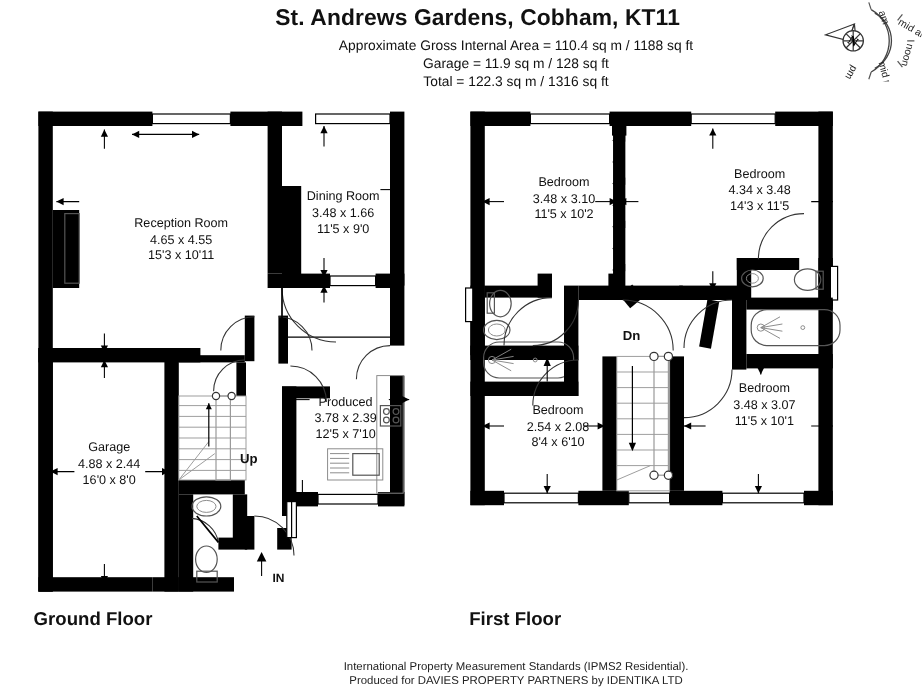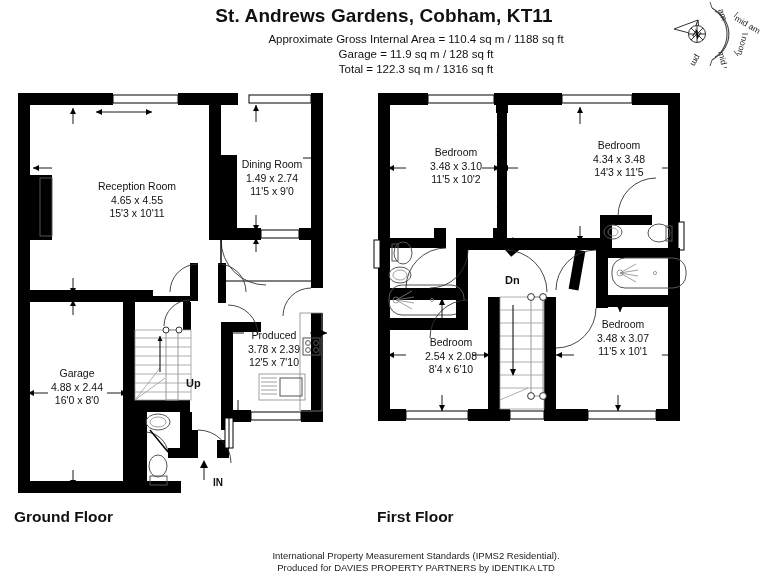--- a/index.html
+++ b/index.html
@@ -1,20 +1,20 @@
 <!DOCTYPE html>
 <html><head>
 <meta charset="utf-8">
 <style>
   html,body{margin:0;padding:0;background:#ffffff;}
   body{
     width:768px;height:576px;position:relative;overflow:hidden;
     font-family:"Liberation Sans", sans-serif;color:#111;
   }
-  .stage{position:absolute;left:0;top:0;width:611px;height:576px;padding-left:32px;}
+  .stage{position:absolute;left:14px;top:0;width:611px;height:576px;padding-left:32px;}
 
   
   #title{
     position:absolute;left:0;top:5px;width:768px;text-align:center;
     font-size:19px;font-weight:bold;letter-spacing:.1px;
   }
   .sub{position:absolute;width:768px;text-align:center;font-size:11.5px;}
   #sub1{top:33px;}
   #sub2{top:48px;}
   #sub3{top:63px;}
@@ -417,21 +417,21 @@
   </svg>
 
   <div class="roomtxt" style="left:62px;top:180px;width:150px;">
     <span class="nm">Reception Room</span>
     <span class="m">4.65 x 4.55</span>
     <span class="f">15'3 x 10'11</span>
   </div>
 
   <div class="roomtxt" style="left:209px;top:158px;width:126px;">
     <span class="nm">Dining Room</span>
-    <span class="m">1.49 x 2.74</span>
+    <span class="m">3.48 x 1.66</span>
     <span class="f">11'5 x 9'0</span>
   </div>
 
   <div class="roomtxt" style="left:216px;top:329px;width:116px;">
     <span class="nm">Produced</span>
     <span class="m">3.78 x 2.39</span>
     <span class="f">12'5 x 7'10</span>
   </div>
 
   <div class="roomtxt" style="left:18px;top:367px;width:118px;">

